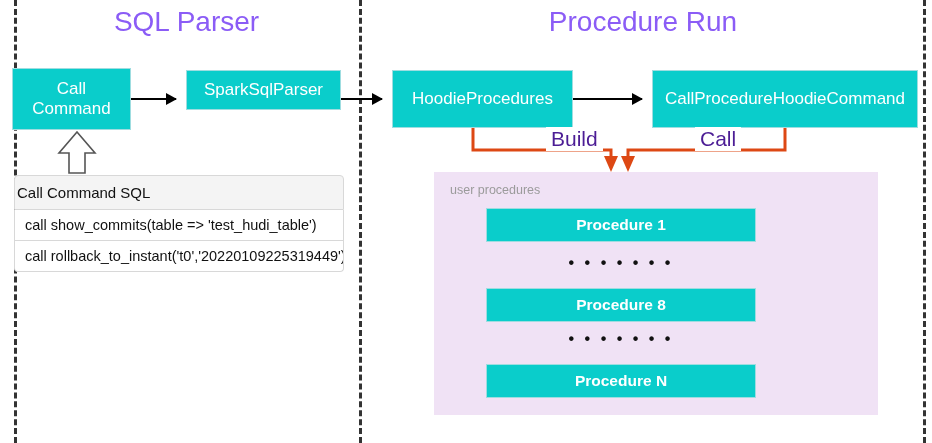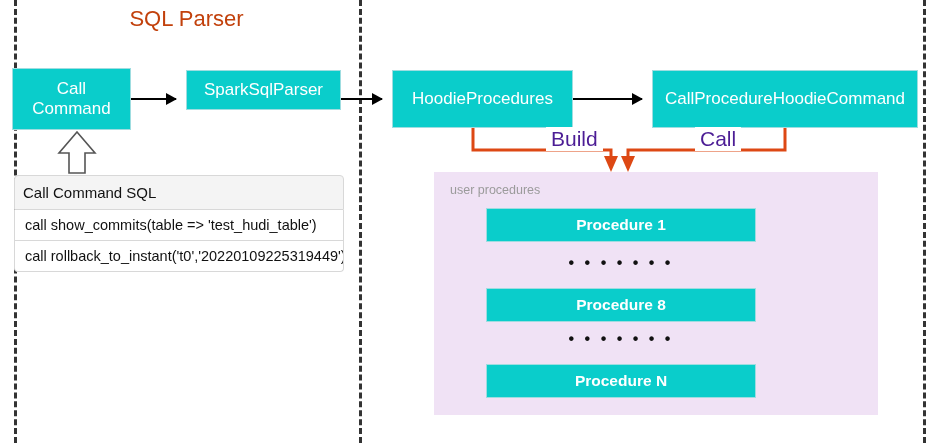--- a/index.html
+++ b/index.html
@@ -25,22 +25,22 @@
     height: 443px;
     border-left: 3px dashed #333333;
   }
   .divider.left  { left: 14px; }
   .divider.mid   { left: 359px; }
   .divider.right { left: 923px; }
 
   
   .section-title {
     position: absolute;
-    font-size: 22px;
-    color: #c2410c;
+    font-size: 28px;
+    color: #8b5cf6;
     text-align: center;
     white-space: nowrap;
   }
   #title-sql  { left: 14px;  top: 6px;  width: 345px; }
   #title-proc { left: 363px; top: 6px;  width: 560px; }
 
   
   .node {
     position: absolute;
     background: #0ACDCB;
@@ -102,21 +102,21 @@
     background: #ffffff;
     font-size: 14.5px;
     color: #111111;
     padding: 7px 10px;
     white-space: nowrap;
     overflow: hidden;
   }
   .sql-row.head {
     background: #f4f4f4;
     font-size: 15px;
-    padding: 8px 8px;
+    padding: 8px 2px;
     border-radius: 4px 4px 0 0;
   }
   .sql-row + .sql-row { border-top: none; }
   .sql-row.last { border-radius: 0 0 4px 4px; }
 
   
   #connectors {
     position: absolute;
     left: 0;
     top: 0;
@@ -187,20 +187,21 @@
 </head>
 <body>
 
 <div id="canvas">
 
   <div class="divider left"></div>
   <div class="divider mid"></div>
   <div class="divider right"></div>
 
   <div class="section-title" id="title-sql">SQL Parser</div>
+  <div class="section-title" id="title-proc">Procedure Run</div>
 
   <div class="node" id="node-call-command">
     <div>
       <div>Call</div>
       <div>Command</div>
     </div>
   </div>
 
   <div class="node" id="node-spark-parser">SparkSqlParser</div>
 

